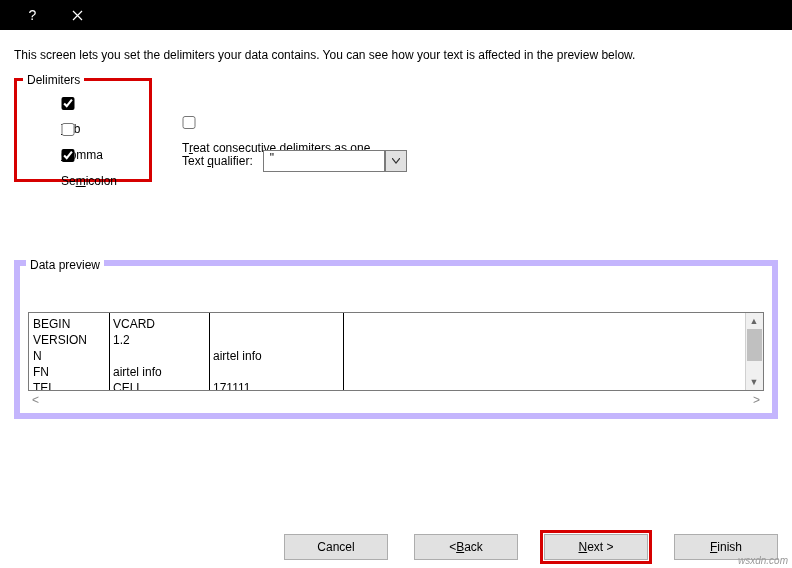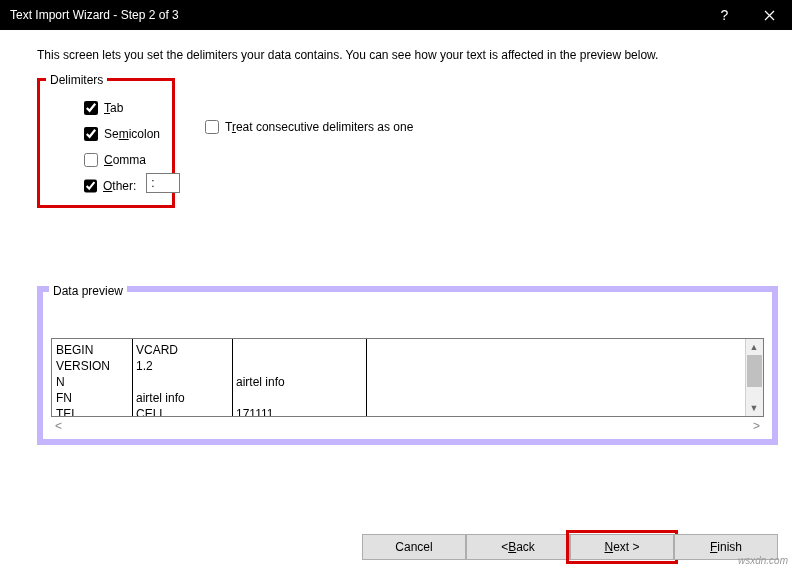--- a/index.html
+++ b/index.html
@@ -2,30 +2,30 @@
 <html><head>
   <meta charset="utf-8">
   <style>
     * { box-sizing: border-box; margin: 0; padding: 0; font-family: "Segoe UI", Tahoma, sans-serif; font-size: 12px; }
     body { background: #fff; width: 792px; height: 568px; overflow: hidden; }
     
     .titlebar { background: #000; color: #fff; height: 30px; display: flex; align-items: center; padding-left: 10px; }
     .titlebar-title { flex: 1; font-size: 12px; }
     .titlebar-btn { width: 45px; height: 30px; display: flex; align-items: center; justify-content: center; color: #fff; font-size: 14px; }
     
-    .content { padding: 18px 14px 8px 14px; margin-left: 23px; }
+    .content { padding: 18px 14px 8px 14px; }
     .intro { margin-bottom: 16px; font-size: 12px; color: #000; }
     
     .top-row { display: flex; align-items: flex-start; gap: 30px; }
     
     .fieldset { position: relative; padding: 14px 10px 10px 10px; }
     .legend { position: absolute; top: -8px; left: 6px; background: #fff; padding: 0 4px; font-size: 12px; }
     .delim-box { width: 138px; border: 3px solid #d60000; padding-left: 40px; }
     .delim-inner { display: flex; flex-direction: column; gap: 8px; padding: 2px 0 2px 4px; }
-    .cb-row { display: flex; align-items: flex-end; gap: 6px; height: 18px; }
+    .cb-row { display: flex; align-items: flex-start; gap: 12px; height: 18px; flex-direction: column; }
     .cb-row label { text-decoration: none; }
     .mn { text-decoration: underline; }
     .other-input { width: 34px; height: 20px; border: 1px solid #7a7a7a; padding: 0 4px; margin-left: 4px; font-size: 12px; }
     
     input[type=checkbox] { width: 14px; height: 14px; accent-color: #000; }
     
     .right-opts { padding-top: 38px; display: flex; flex-direction: column; gap: 16px; }
     .qual-row { display: flex; align-items: center; gap: 10px; }
     .qual-select-wrap { display: flex; }
     .qual-input { width: 122px; height: 22px; border: 1px solid #7a7a7a; padding: 0 6px; background: #fff; }
@@ -41,70 +41,75 @@
     .sep1 { left: 80px; }
     .sep2 { left: 180px; }
     .sep3 { left: 314px; }
     .vscroll { width: 18px; background: #f0f0f0; border-left: 1px solid #d0d0d0; position: relative; }
     .vscroll .thumb { position: absolute; top: 16px; left: 1px; right: 1px; height: 32px; background: #c0c0c0; }
     .vscroll .arrow { position: absolute; width: 16px; height: 16px; display: flex; align-items: center; justify-content: center; color: #666; font-size: 9px; }
     .vscroll .up { top: 0; }
     .vscroll .down { bottom: 0; }
     .hscroll { height: 18px; border: 0; display: flex; justify-content: space-between; padding: 0 4px; align-items: center; color: #888; font-size: 12px;}
     
-    .footer { position: absolute; bottom: 8px; right: 14px; display: flex; gap: 0; align-items: center; }
+    .footer { position: absolute; bottom: 8px; right: 14px; display: flex; gap: 26px; align-items: center; }
     .btn { width: 104px; height: 26px; background: #e1e1e1; border: 1px solid #adadad; display: flex; align-items: center; justify-content: center; font-size: 12px; }
     .btn-next { outline: 3px solid #d60000; outline-offset: 1px; }
     
     .watermark { position: absolute; bottom: 2px; right: 4px; font-size: 10px; color: #999; font-style: italic; }
   </style>
 </head>
 <body>
 
 <div class="titlebar">
-  <span class="titlebar-title">Text Import Wizard - Step 2 of 3</span>
   <div class="titlebar-btn">?</div>
   <div class="titlebar-btn">
     <svg width="11" height="11" viewBox="0 0 11 11">
         <path d="M1 1 L10 10 M10 1 L1 10" stroke="#fff" stroke-width="1.2"></path>
       </svg>
   </div>
 </div>
 
 <div class="content">
   <div class="intro">This screen lets you set the delimiters your data contains.  You can see how your text is affected in the preview below.</div>
 
   <div class="top-row">
     <div class="fieldset delim-box">
       <span class="legend">Delimiters</span>
       <div class="delim-inner">
         <div class="cb-row">
           <input type="checkbox" checked="" style="">
           <label><span></span><span class="mn">T</span><span>ab</span></label>
         </div>
         <div class="cb-row">
-          <input type="checkbox" checked="" style="">
-          <label><span>Se</span><span class="mn">m</span><span>icolon</span></label>
-        </div>
-        <div class="cb-row">
           <input type="checkbox" style="">
           <label><span></span><span class="mn">C</span><span>omma</span></label>
         </div>
         <div class="cb-row">
           <input type="checkbox" checked="" style="">
-          <label><span></span><span class="mn">O</span><span>ther:</span></label>
-          <input type="text" class="other-input" value=":" style="">
+          <label><span>Se</span><span class="mn">m</span><span>icolon</span></label>
         </div>
       </div>
     </div>
 
     <div class="right-opts">
       <div class="cb-row">
         <input type="checkbox" style="">
         <label><span>T</span><span class="mn">r</span><span>eat consecutive delimiters as one</span></label>
+      </div>
+      <div class="qual-row">
+        <label><span>Text </span><span class="mn">q</span><span>ualifier:</span></label>
+        <div class="qual-select-wrap">
+          <div class="qual-input">"</div>
+          <div class="qual-btn">
+            <svg viewBox="0 0 8 6">
+                <path d="M0 0 L4 5 L8 0" fill="none" stroke="#333" stroke-width="1.2"></path>
+              </svg>
+          </div>
+        </div>
       </div>
     </div>
   </div>
 
   <div class="preview-group">
     <span class="preview-legend">Data preview</span>
     <div class="preview-spacer"></div>
     <div class="preview-box">
       <div class="preview-text">
         <div class="col-sep sep1"></div>

